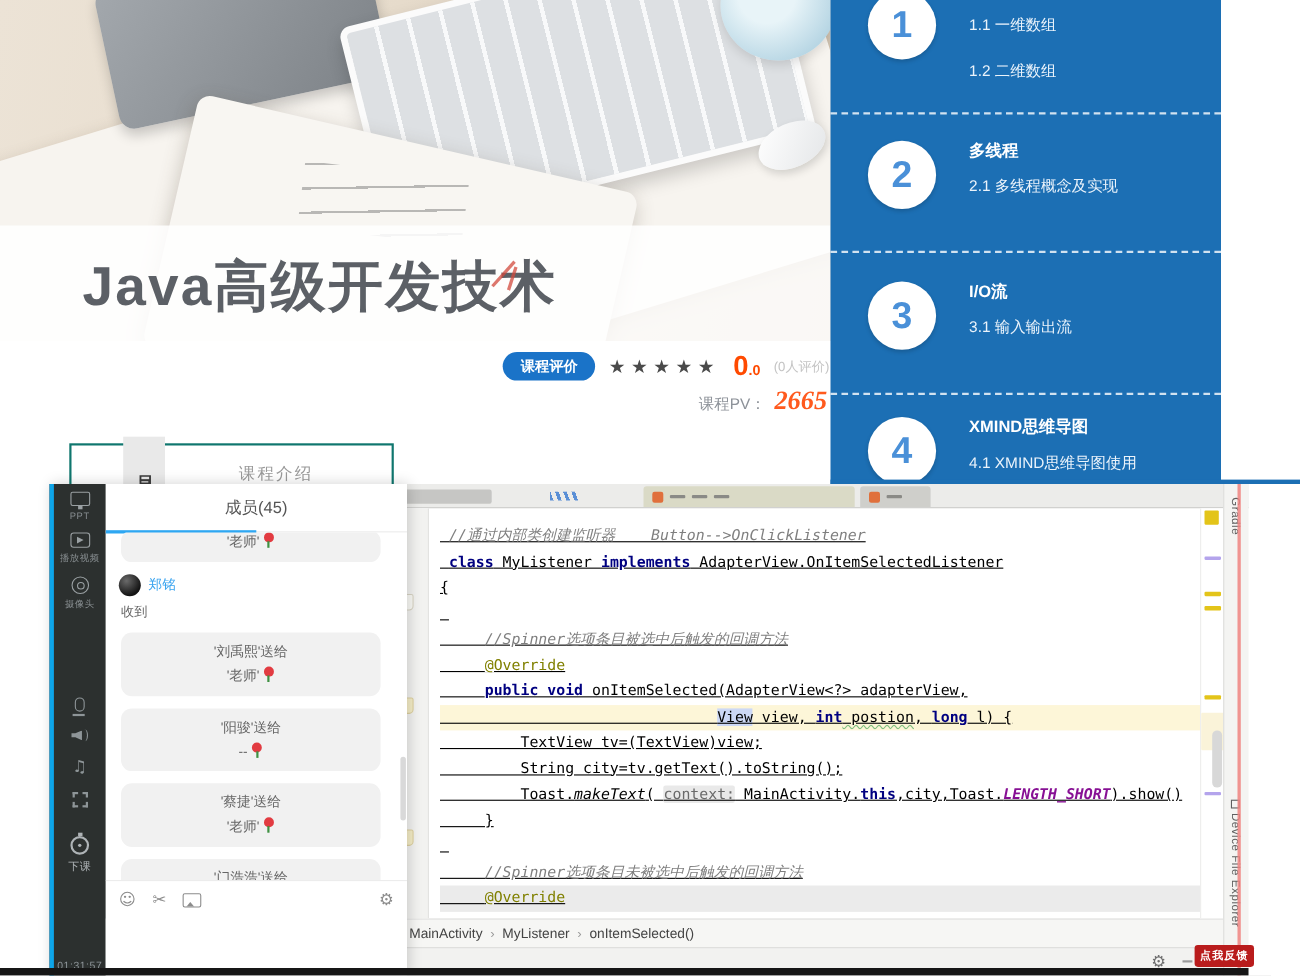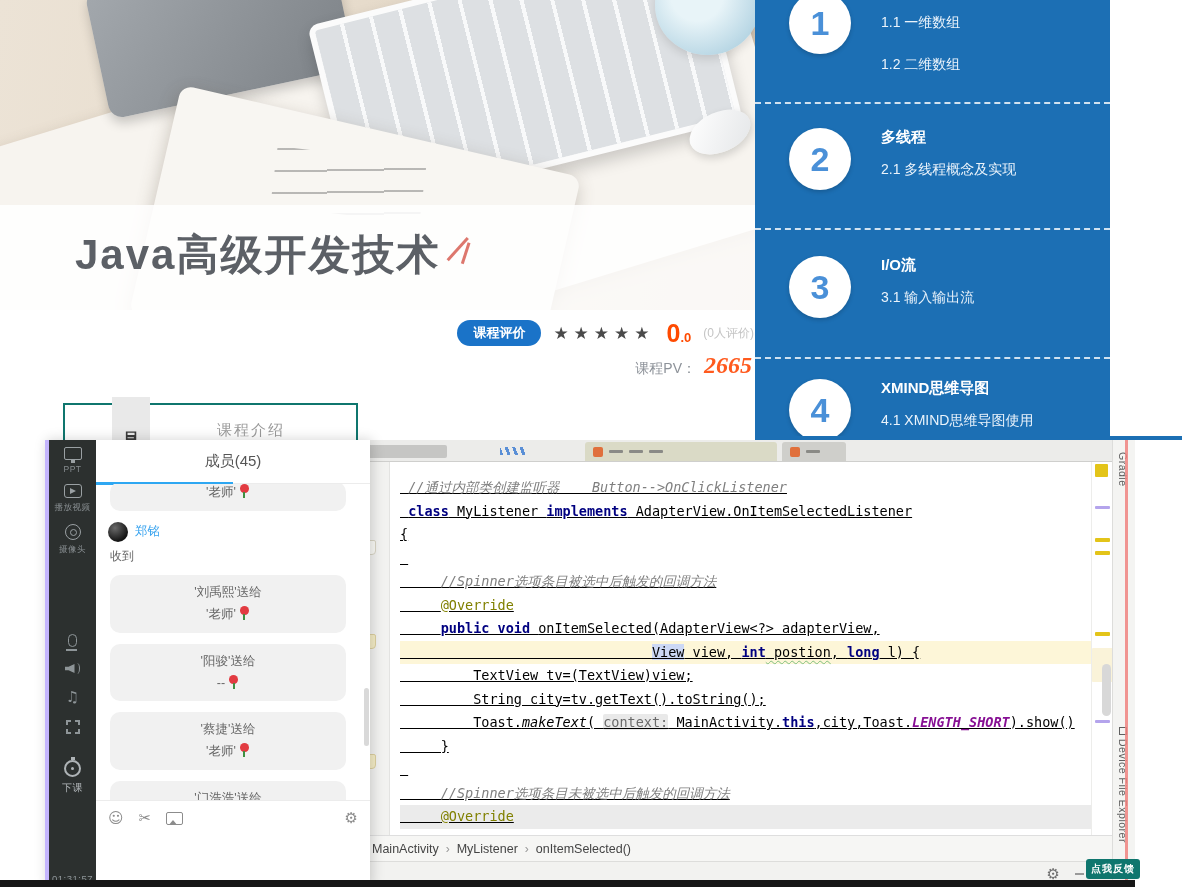--- a/index.html
+++ b/index.html
@@ -20,21 +20,21 @@
                          repeating-linear-gradient(0deg,rgba(255,255,255,0) 0 16px,#f8f9fa 16px 20px),#dde0e3; }
   .glass { position:absolute; left:655px; top:-45px; width:105px; height:100px; border-radius:50%;
            background:radial-gradient(circle at 40% 40%, #e8f4f8 30%, #bcd9e6 70%, #9cc4d6 100%); box-shadow:0 4px 10px rgba(0,0,0,.12); }
   .mouse { position:absolute; left:688px; top:112px; width:64px; height:40px; border-radius:50%;
            background:linear-gradient(135deg,#ffffff,#e4e6e8); transform:rotate(-24deg); box-shadow:0 4px 8px rgba(0,0,0,.15); }
   .tablet { position:absolute; left:150px; top:128px; width:410px; height:235px; border-radius:12px;
             background:#f8f6f2; transform:rotate(13deg); box-shadow:0 6px 18px rgba(90,75,60,.3); }
   .scribble { position:absolute; left:110px; top:30px; width:150px; height:60px; opacity:.45;
               background:repeating-linear-gradient(-8deg, transparent 0 10px, #6b6b6b 10px 12px, transparent 12px 22px); transform:rotate(-6deg); }
   .banner-overlay { position:absolute; left:0; top:205px; width:755px; height:105px; background:rgba(255,255,255,.86); }
-  .banner-title { position:absolute; left:75px; top:22px; font-size:42px; color:#5c6066; letter-spacing:2px; }
+  .banner-title { position:absolute; left:75px; top:22px; font-size:50px; color:#5c6066; letter-spacing:2px; }
   .stamp { position:absolute; left:452px; top:30px; width:22px; height:36px; transform:rotate(28deg); opacity:.75; }
   .stamp::before, .stamp::after { content:""; position:absolute; background:#d24a3e; }
   .stamp::before { left:3px; top:2px; width:3px; height:30px; transform:rotate(14deg); }
   .stamp::after { left:12px; top:6px; width:3px; height:22px; transform:rotate(-10deg); }
 
   .rating-row { position:absolute; left:0; top:320px; width:758px; display:flex; align-items:center; justify-content:flex-end; gap:12px; padding-right:4px; }
   .rating-pill { background:#1a73c8; color:#fff; font-size:13px; font-weight:bold; padding:4px 16px; border-radius:14px; cursor:pointer; }
   .stars { color:#4a4a4a; font-size:17px; letter-spacing:5px; }
   .rating-num { color:#ff4a00; font-weight:bold; font-size:25px; line-height:1; }
   .rating-num small { font-size:13px; }
@@ -113,26 +113,26 @@
   .tw-square { display:inline-block; width:8px; height:8px; border:1.5px solid #5f5f5f; margin-bottom:4px; }
   .red-line { position:absolute; right:7px; top:0; bottom:0; width:3px; background:rgba(238,130,128,.85); }
 
   .breadcrumb { height:26px; background:#f6f6f4; border-top:1px solid #dedede; display:flex; align-items:center; gap:7px; padding-left:12px; font-size:12.5px; color:#444; width:752px; }
   .bc-sep { color:#999; font-size:12px; }
   .bc-item { cursor:pointer; }
   .statusbar { height:25px; background:#f2f2f0; border-top:1px solid #dddddb; position:relative; width:752px; }
   .gear { position:absolute; right:52px; top:3px; font-size:15px; color:#6f6f6f; font-family:"DejaVu Sans", sans-serif; cursor:pointer; }
   .sb-dash { position:absolute; right:28px; top:11px; width:9px; height:2px; background:#9a9a9a; }
 
-  .feedback-badge { position:absolute; left:1086px; top:859px; background:#0f766e; color:#fff; font-size:10px; font-weight:bold;
+  .feedback-badge { position:absolute; left:1086px; top:859px; background:#b91c1c; color:#fff; font-size:10px; font-weight:bold;
                     padding:3px 5px; border-radius:3px; z-index:40; letter-spacing:1px; cursor:pointer; }
 
   
   .chat { position:absolute; left:45px; top:440px; width:325px; height:447px; background:#fff; z-index:30; box-shadow:2px 0 12px rgba(0,0,0,.18); display:flex; }
-  .stream-toolbar { width:51px; background:#2c302f; border-left:4px solid #c4b5fd; flex:0 0 auto;
+  .stream-toolbar { width:51px; background:#2c302f; border-left:4px solid #0ea5e9; flex:0 0 auto;
                     display:flex; flex-direction:column; align-items:center; padding-top:0; color:#8e9598; }
   .tool-item { display:flex; flex-direction:column; align-items:center; gap:4px; margin-top:10px; cursor:pointer; }
   .tool-label { font-size:8.5px; color:#878d90; letter-spacing:.5px; white-space:nowrap; }
   .icon-ppt { width:18px; height:13px; border:1.5px solid #9aa0a3; border-radius:2px; position:relative; margin-top:-3px; }
   .icon-ppt::after { content:""; position:absolute; left:6px; bottom:-4px; width:4px; height:3px; background:#9aa0a3; }
   .icon-video { width:18px; height:14px; border:1.5px solid #9aa0a3; border-radius:3px; position:relative; }
   .icon-video::after { content:""; position:absolute; left:5px; top:2.5px; border-left:6px solid #9aa0a3; border-top:3.5px solid transparent; border-bottom:3.5px solid transparent; }
   .icon-camera { width:16px; height:16px; border:1.5px solid #9aa0a3; border-radius:50%; position:relative; }
   .icon-camera::after { content:""; position:absolute; left:4px; top:4px; width:5px; height:5px; border:1.5px solid #9aa0a3; border-radius:50%; }
   .mid-icons { margin-top:78px; display:flex; flex-direction:column; align-items:center; gap:15px; }

